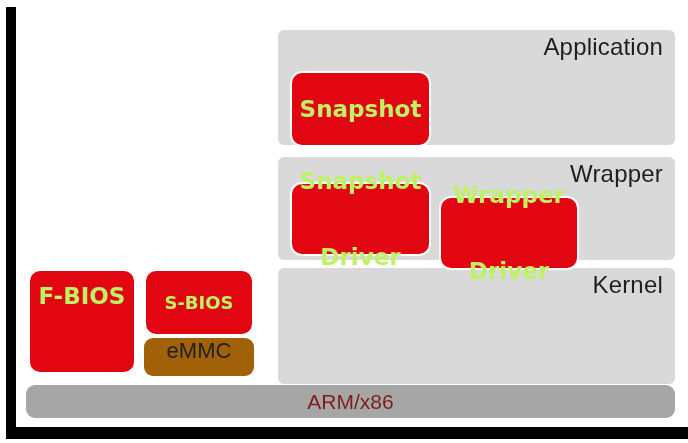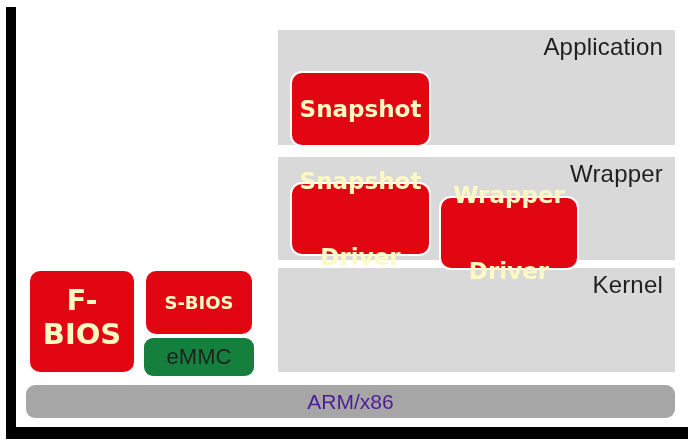--- a/index.html
+++ b/index.html
@@ -29,80 +29,79 @@
     width: 682px; height: 12px;
     background: #000000;
   }
 
   
   .band {
     position: absolute;
     left: 278px;
     width: 397px;
     background: #d9d9d9;
-    border-radius: 0;
+    border-radius: 6px;
   }
   .band-application { top: 30px;  height: 115px; }
   .band-drivers     { top: 157px; height: 103px; }
-  .band-kernel      { top: 268px; height: 104px; }
+  .band-kernel      { top: 268px; height: 116px; }
   .band-label {
     position: absolute;
     top: 3px; right: 12px;
     font-size: 24px;
     color: #1f1f1f;
     letter-spacing: 0.2px;
   }
 
   
   .redbox {
     position: absolute;
     box-sizing: border-box;
     background: #e20613;
     border: 2px solid #ffffff;
     border-radius: 12px;
-    color: #fef9c3;
+    color: #bef264;
     font-family: "DejaVu Sans", sans-serif;
     font-weight: 700;
     text-align: center;
     display: flex;
     flex-direction: column;
     align-items: center;
     justify-content: center;
     gap: 44px;
   }
   .redbox .line { display: block; }
   .box-snapshot-script { left: 290px; top: 71px;  width: 141px; height: 76px; font-size: 23px; line-height: 1.4; }
   .box-snapshot-driver { left: 290px; top: 182px; width: 141px; height: 74px; font-size: 23px; line-height: 1.4; }
   .box-wrapper-driver  { left: 439px; top: 196px; width: 140px; height: 74px; font-size: 23px; line-height: 1.4; }
-  .box-fbios { left: 28px;  top: 269px; width: 108px; height: 105px; font-size: 29px; justify-content: flex-start; padding-top: 12px; }
+  .box-fbios { left: 28px;  top: 269px; width: 108px; height: 105px; font-size: 23px; justify-content: flex-start; padding-top: 12px; }
   .box-sbios { left: 144px; top: 269px; width: 110px; height: 67px;  font-size: 18px; }
 
   
   .box-emmc {
     position: absolute;
     left: 144px; top: 338px;
     width: 110px; height: 38px;
     box-sizing: border-box;
-    background: #15803d;
+    background: #a16207;
     border-radius: 9px;
     color: #1f1f1f;
     font-size: 22px;
     display: flex;
-    align-items: center;
     justify-content: center;
   }
 
   
   .hw-bar {
     position: absolute;
     left: 26px; top: 385px;
     width: 649px; height: 33px;
     background: #a6a6a6;
     border-radius: 9px;
-    color: #4c1d95;
+    color: #7f1d1d;
     font-size: 21px;
     display: flex;
     align-items: center;
     justify-content: center;
   }
 </style>
 </head>
 <body>
 
 <div class="canvas">

